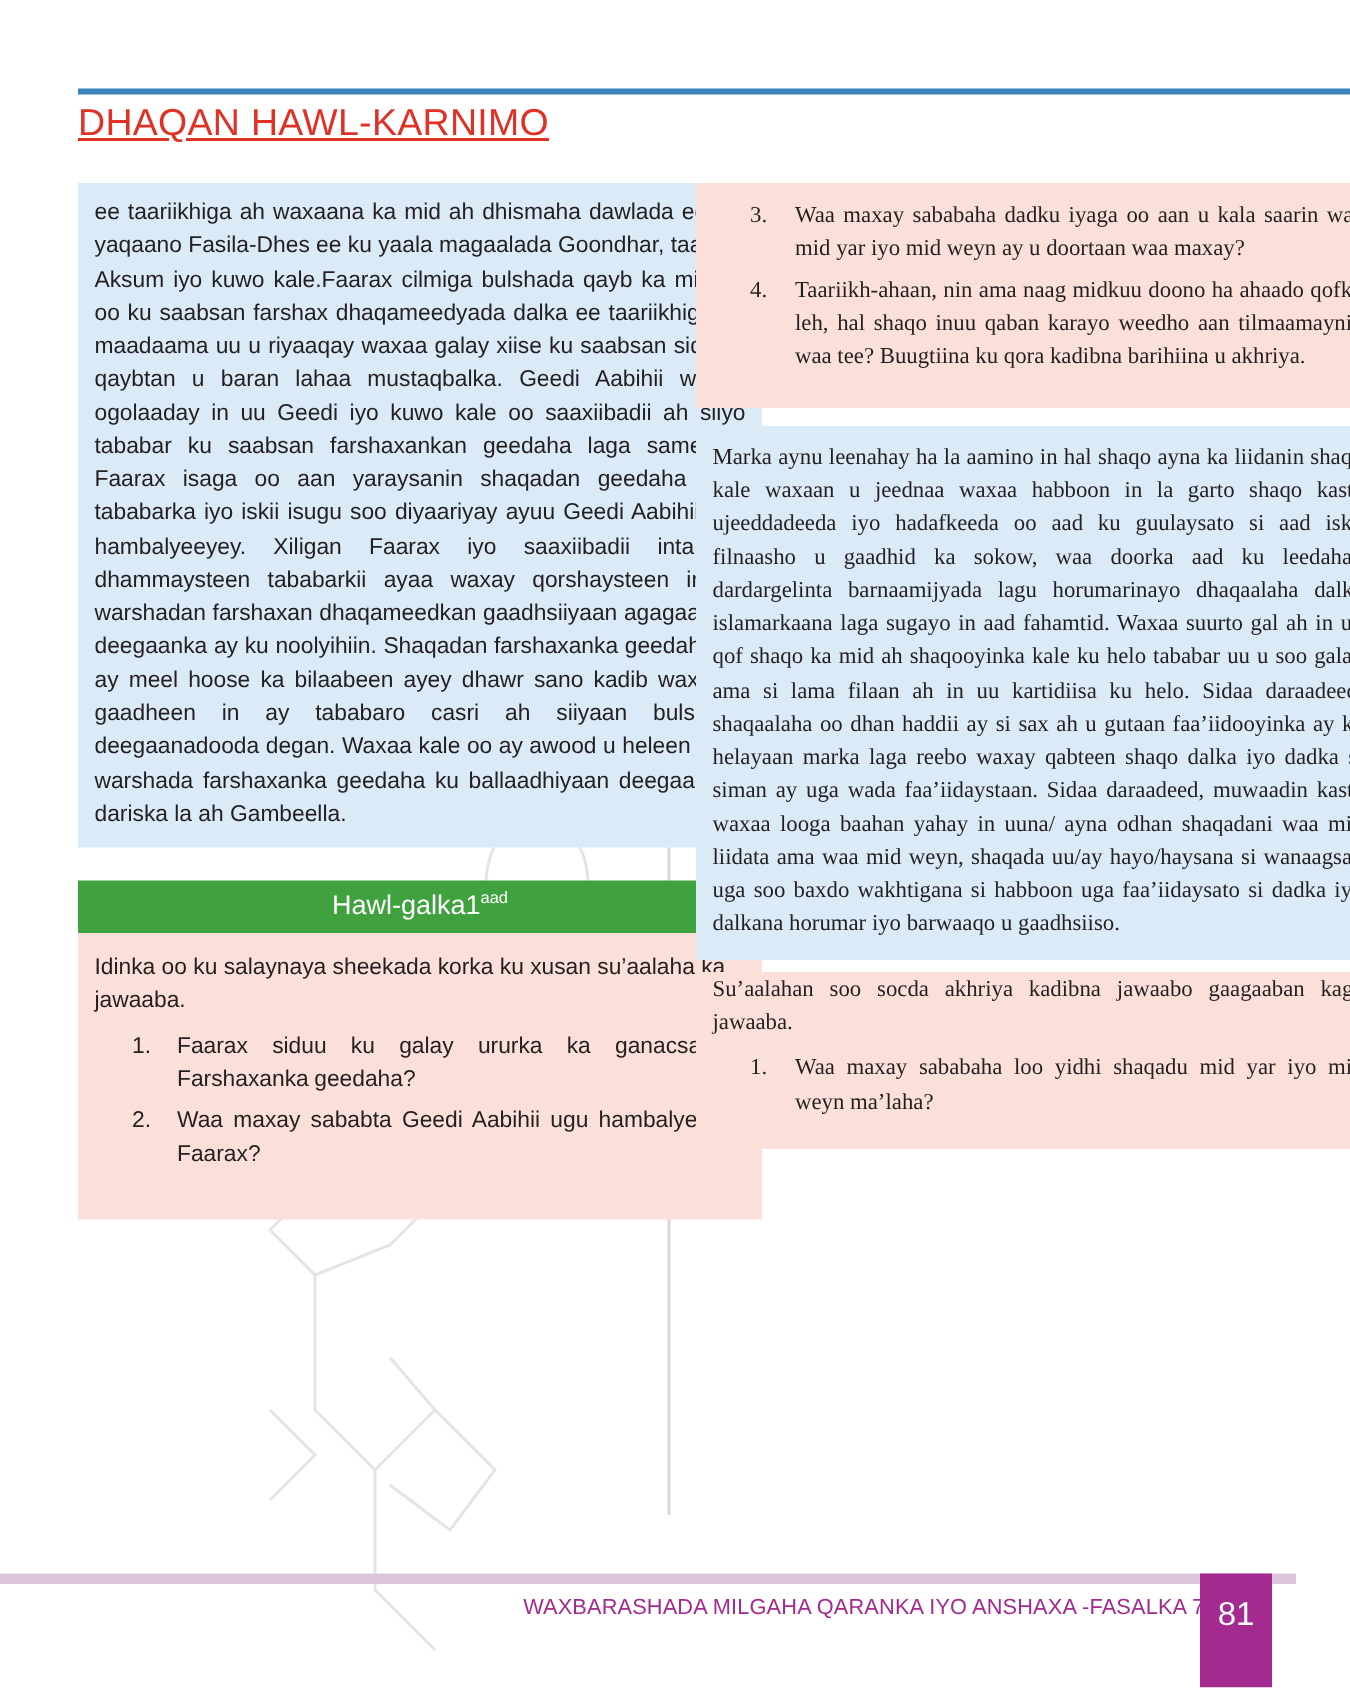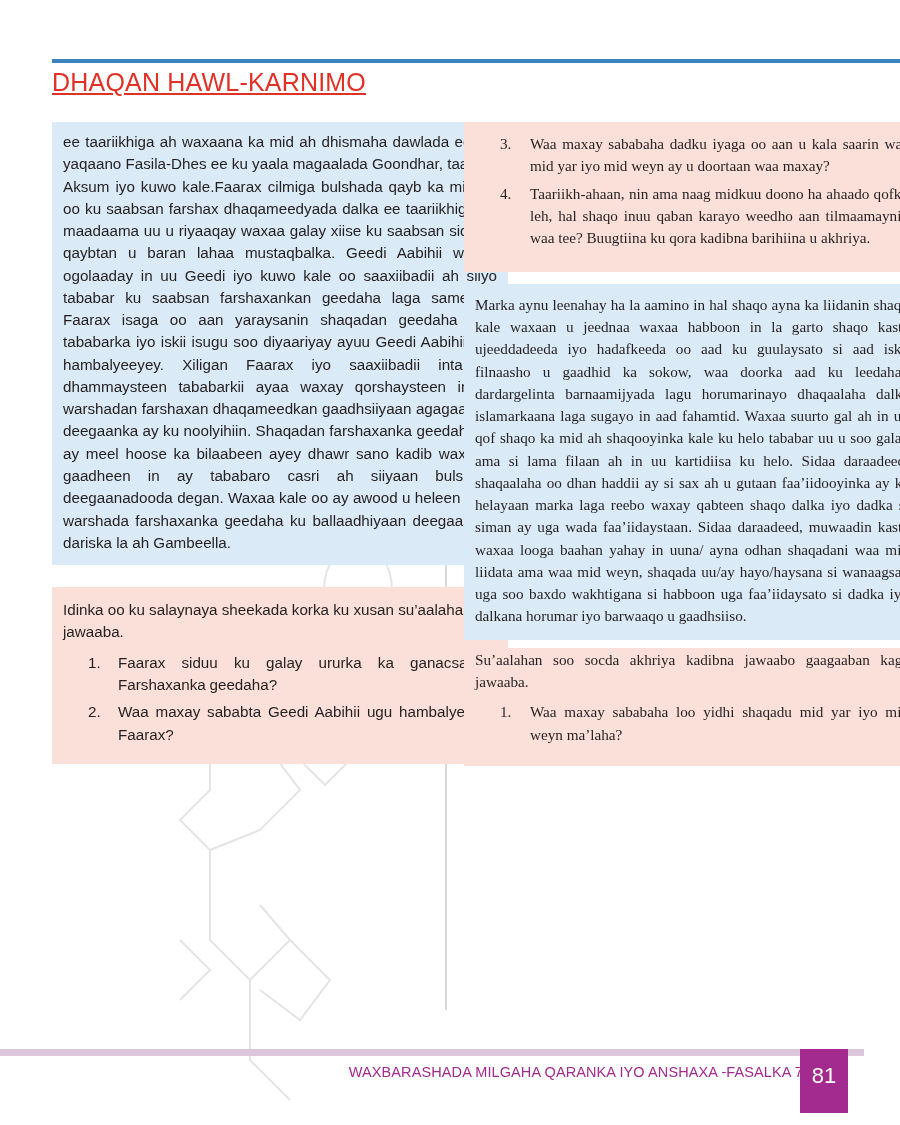--- a/index.html
+++ b/index.html
@@ -157,21 +157,21 @@
     width: 9px;
     height: 9px;
     background: #a32a8e;
     z-index: 3;
   }
   .page-badge {
     position: absolute;
     left: 800px;
     top: 1049px;
     width: 48px;
-    height: 64px;
+    height: 76px;
     background: #a32a8e;
     color: #ffffff;
     font-size: 22px;
     display: flex;
     align-items: flex-start;
     justify-content: center;
     padding-top: 14px;
     box-sizing: border-box;
     z-index: 3;
   }
@@ -199,22 +199,25 @@
 <div class="col-divider"></div>
 
 <div class="col col-left">
 
   <div class="block blue">
     <p>ee taariikhiga ah waxaana ka mid ah dhismaha dawlada ee loo yaqaano Fasila-Dhes ee ku yaala magaalada Goondhar, taalada Aksum iyo kuwo kale.Faarax cilmiga bulshada qayb ka mid ah oo ku saabsan farshax dhaqameedyada dalka ee taariikhiga ah maadaama uu u riyaaqay waxaa galay xiise ku saabsan sidii uu qaybtan u baran lahaa mustaqbalka. Geedi Aabihii wuxuu ogolaaday in uu Geedi iyo kuwo kale oo saaxiibadii ah siiyo tababar ku saabsan farshaxankan geedaha laga sameeyo. Faarax isaga oo aan yaraysanin shaqadan geedaha sida tababarka iyo iskii isugu soo diyaariyay ayuu Geedi Aabihii ugu hambalyeeyey. Xiligan Faarax iyo saaxiibadii inta ay dhammaysteen tababarkii ayaa waxay qorshaysteen in ay warshadan farshaxan dhaqameedkan gaadhsiiyaan agagaarada deegaanka ay ku noolyihiin. Shaqadan farshaxanka geedaha oo ay meel hoose ka bilaabeen ayey dhawr sano kadib waxa ay gaadheen in ay tababaro casri ah siiyaan bulshada deegaanadooda degan. Waxaa kale oo ay awood u heleen in ay warshada farshaxanka geedaha ku ballaadhiyaan deegaanada dariska la ah Gambeella.</p>
   </div>
 
   <div style="height:22px"></div>
 
-
-  <div class="block pink" style="padding-top:12px;padding-bottom:18px">
+  <div class="banner">
+    <span>Hawl-galka1</span><sup>aad</sup>
+  </div>
+
+  <div class="block pink" style="padding-top:12px;padding-bottom:32px">
     <p style="text-align:left">Idinka oo ku salaynaya sheekada korka ku xusan su’aalaha ka jawaaba.</p>
     <ol class="qlist">
       <li><span class="tight">Faarax siduu ku galay ururka ka ganacsatada Farshaxanka geedaha?</span></li>
       <li><span>Waa maxay sababta Geedi Aabihii ugu hambalyeeyey Faarax?</span></li>
     </ol>
   </div>
 
 </div>
 
 <div class="col col-right">

